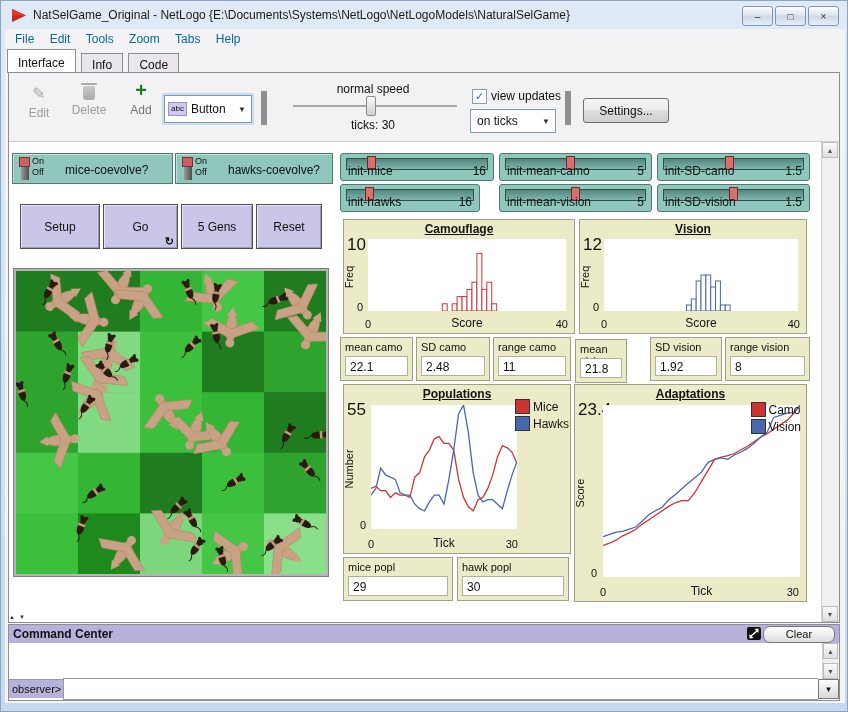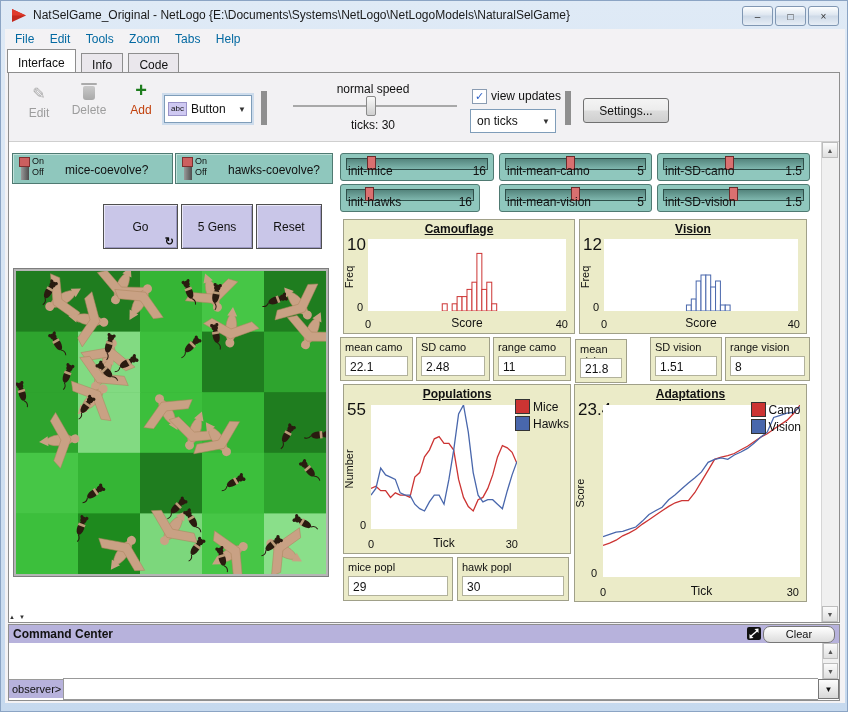--- a/index.html
+++ b/index.html
@@ -15,21 +15,21 @@
   .app{position:absolute;left:4px;top:28px;width:840px;height:674px;background:#f3f2f4;}
   .menubar{position:absolute;left:0;top:0;right:0;height:20px;padding-left:4px;}
   .menu-item{display:inline-block;padding:3px 6px;font-size:12px;color:#0369a1;}
   .tabrow{position:absolute;left:0;top:20px;right:0;height:23px;}
   .tab{display:inline-block;border:1px solid #8e8e8e;border-bottom:none;background:#eae7ec;padding:4px 10px 3px 10px;margin-left:2px;font-size:12px;position:relative;top:2px;}
   .tab.active{background:#ffffff;top:0;padding-top:6px;font-size:12px;}
   .pane{position:absolute;left:3px;top:43px;width:832px;height:551px;border:1px solid #8e8e8e;background:#fff;box-sizing:border-box;}
   
   .toolbar{position:absolute;left:0;top:0;right:0;height:68px;background:#f2f1f3;border-bottom:1px solid #cfcfcf;}
   .tool-group{position:absolute;text-align:center;width:44px;}
-  .tool-label{font-size:12px;color:#c2410c;margin-top:3px;}
+  .tool-label{font-size:12px;color:#737373;margin-top:3px;}
   .tool-label.disabled{color:#9d9d9d;}
   .pencil{font-size:16px;color:#a8a8a8;display:inline-block;}
   .trash{width:12px;height:14px;background:linear-gradient(#c9c9c9,#a9a9a9);border-radius:2px 2px 3px 3px;margin:2px auto 0;position:relative;}
   .trash:before{content:"";position:absolute;left:-2px;top:-3px;width:16px;height:2px;background:#ababab;border-radius:1px;}
   .plus{font-size:20px;font-weight:bold;color:#1e7d1e;line-height:16px;display:inline-block;}
   .widget-dd{position:absolute;left:155px;top:22px;width:86px;height:26px;background:#fff;border:1px solid #7f9db9;box-shadow:0 0 0 2px #cddcec;display:flex;align-items:center;}
   .abc-ic{background:#cfc9f2;border:1px solid #9a93c8;font-size:8px;padding:2px 2px;margin:0 4px 0 3px;line-height:8px;}
   .dd-arrow{font-size:8px;color:#333;margin-left:auto;margin-right:5px;}
   .tb-sep{position:absolute;top:18px;width:6px;height:34px;background:#8f8f8f;}
   .speed-label{position:absolute;left:268px;top:9px;width:192px;text-align:center;font-size:12px;}
@@ -202,20 +202,23 @@
         <div class="nl-switch" style="left:166px;width:158px;top:11px;">
           <div class="tg">
             <div class="tg-knob"></div>
             <div class="tg-stem"></div>
             <span class="tg-on">On</span>
             <span class="tg-off">Off</span>
           </div>
           <span class="sw-name">hawks-coevolve?</span>
         </div>
 
+        <div class="nl-btn" style="left:11px;top:62px;width:80px;height:45px;">
+            <span>Setup</span>
+          </div>
         <div class="nl-btn" style="left:94px;top:62px;width:75px;height:45px;">
           <span>Go</span>
           <span class="forever">↻</span>
         </div>
         <div class="nl-btn" style="left:172px;top:62px;width:72px;height:45px;">
             <span>5 Gens</span>
           </div>
         <div class="nl-btn" style="left:247px;top:62px;width:66px;height:45px;">
             <span>Reset</span>
           </div>
@@ -659,21 +662,21 @@
         <div class="monitor" style="left:484px;top:195px;width:78px;">
           <div class="mon-label">range camo</div>
           <div class="mon-val">11</div>
         </div>
         <div class="monitor" style="left:566px;top:197px;width:52px;">
           <div class="mon-label">mean vision</div>
           <div class="mon-val">21.8</div>
         </div>
         <div class="monitor" style="left:641px;top:195px;width:72px;">
           <div class="mon-label">SD vision</div>
-          <div class="mon-val">1.51</div>
+          <div class="mon-val">1.92</div>
         </div>
         <div class="monitor" style="left:716px;top:195px;width:85px;">
           <div class="mon-label">range vision</div>
           <div class="mon-val">8</div>
         </div>
 
         <div class="plot p-pop" style="left:334px;top:242px;width:228px;height:170px;">
           <div class="plot-title">Populations</div>
           <div class="ymax">55</div>
           <div class="y0">0</div>

